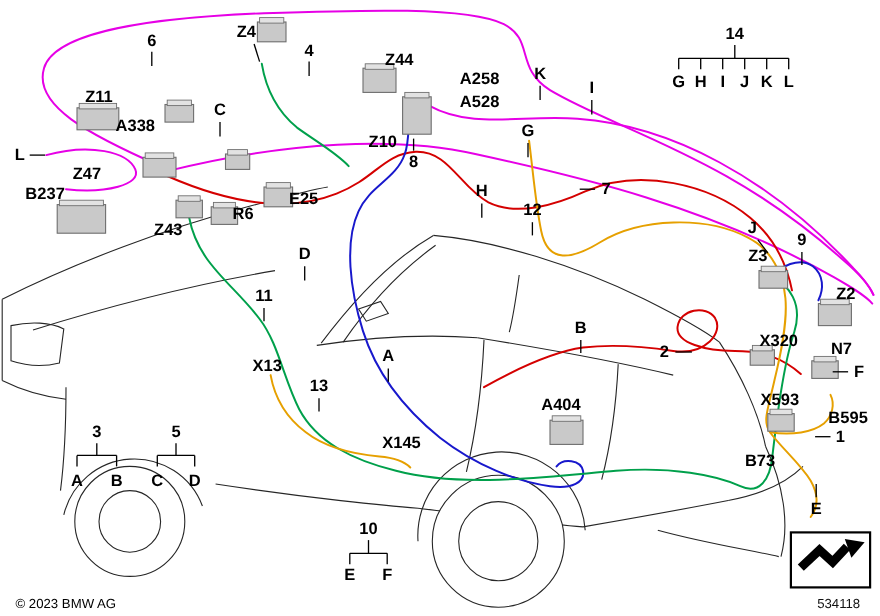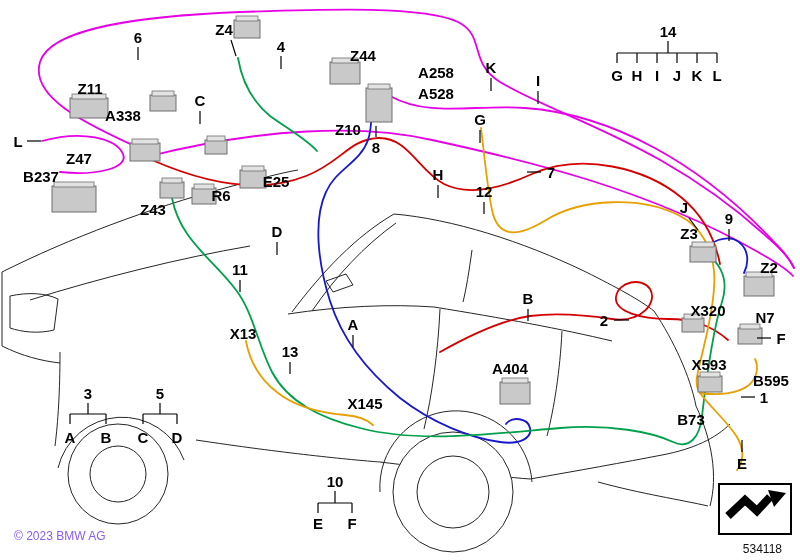--- a/index.html
+++ b/index.html
@@ -1,21 +1,21 @@
 <!DOCTYPE html>
 <html><head>
 <meta charset="utf-8">
 <style>
   html,body{margin:0;padding:0;background:#fff;}
   .stage{position:relative;width:800px;height:560px;background:#fff;overflow:hidden;
          font-family:"Liberation Sans",sans-serif;}
   svg{position:absolute;left:0;top:0;}
   .lbl{font-family:"Liberation Sans",sans-serif;font-weight:bold;font-size:15px;fill:#000;}
   .legnum{font-family:"Liberation Sans",sans-serif;font-weight:bold;font-size:15px;fill:#000;}
-  .copyright{position:absolute;left:14px;bottom:17px;font-size:12px;color:#8b5cf6;}
+  .copyright{position:absolute;left:14px;bottom:4px;font-size:12px;color:#000000;}
   .diagram-number{position:absolute;right:18px;bottom:4px;font-size:12px;color:#111;text-align:center;}
 </style>
 </head>
 <body>
 
 <div class="stage">
   <svg id="diagram-svg" width="800" height="560" viewBox="0 0 800 560">
     <g id="g-outline">
         <path d="M 2 272 C 70 238 150 208 225 188 C 255 180 280 173 298 170" fill="none" stroke="#262626" stroke-width="1"></path>
         <path d="M 2 272 L 2 346" fill="none" stroke="#262626" stroke-width="1"></path>

